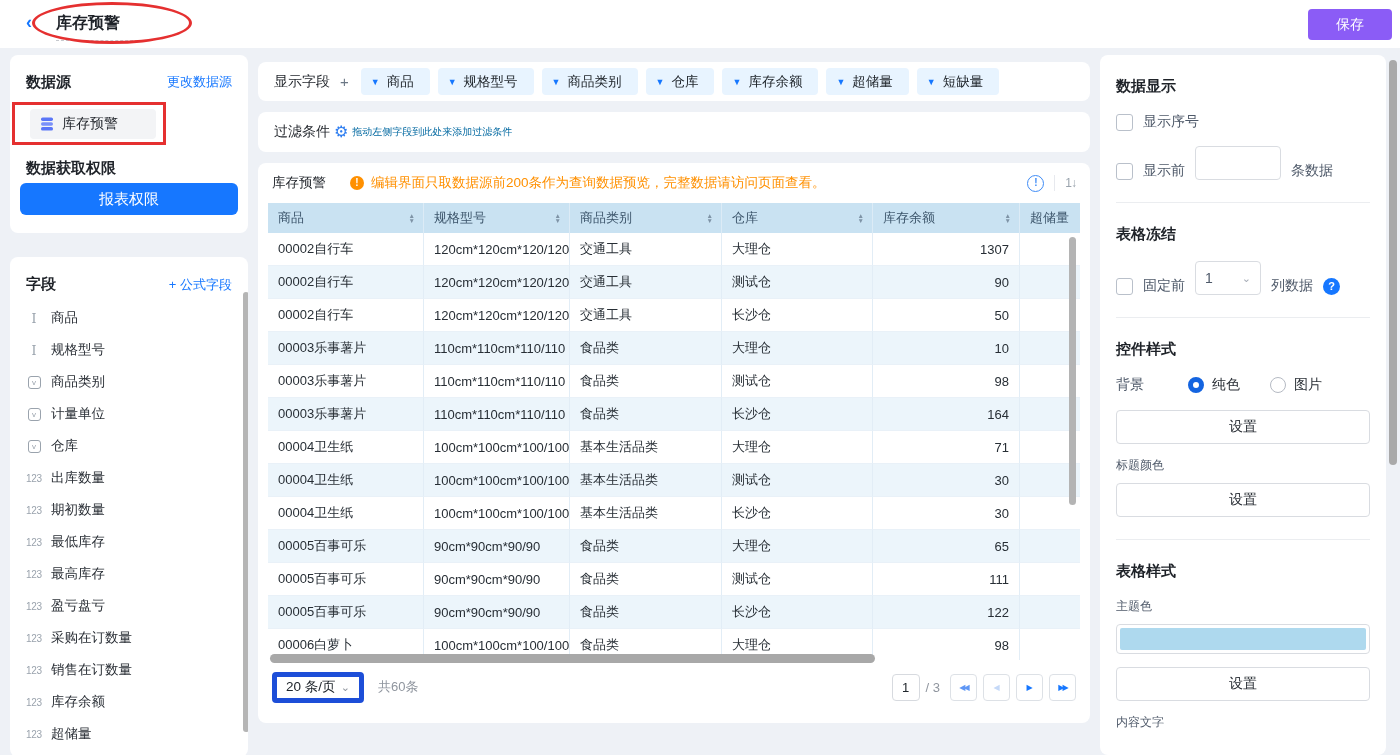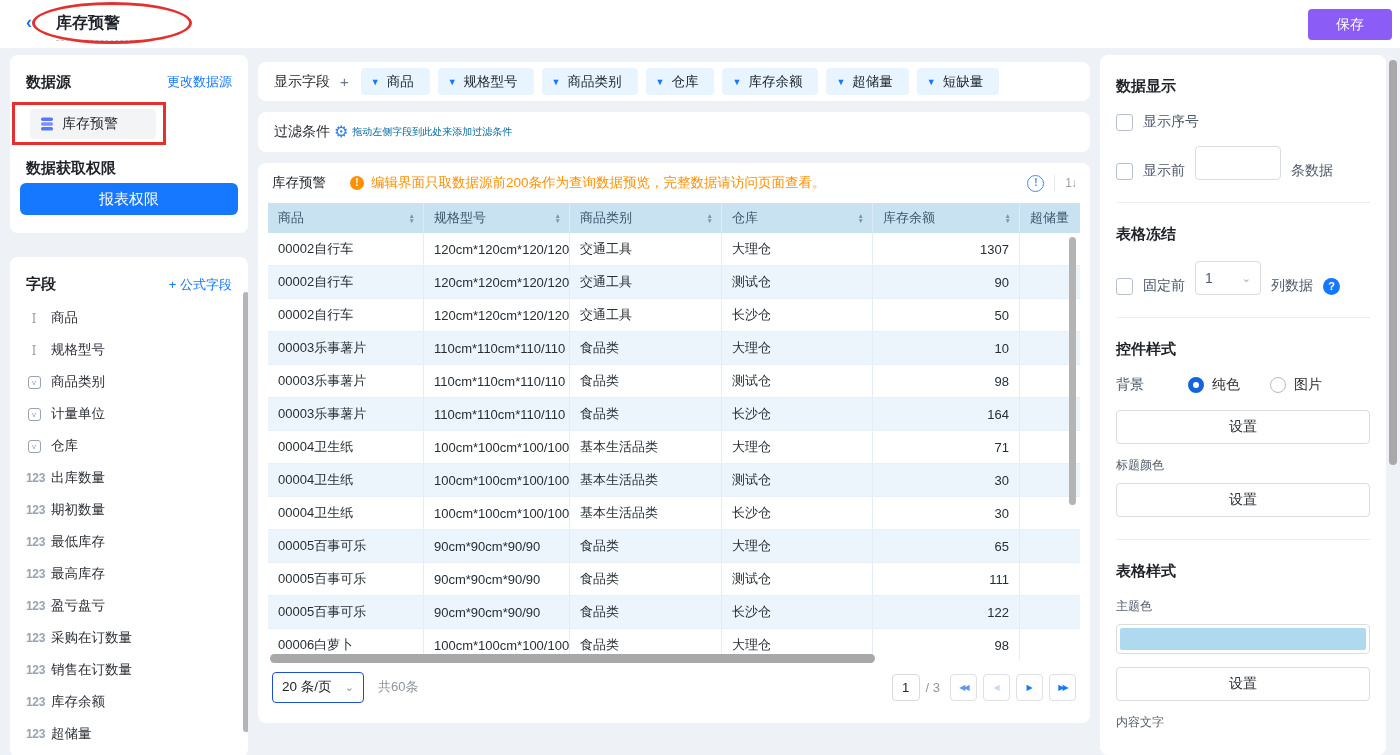--- a/index.html
+++ b/index.html
@@ -28,21 +28,21 @@
   .perm-title{position:absolute;left:16px;top:104px;font-size:15px;font-weight:700}
   .perm-btn{position:absolute;left:10px;top:128px;width:218px;height:32px;background:#1677ff;border:none;border-radius:6px;color:#fff;font-size:15px;cursor:pointer}
 
   
   #card-fields{left:10px;top:209px;width:238px;height:500px;overflow:hidden}
   .f-head{display:flex;justify-content:space-between;align-items:center;padding:18px 16px 8px 16px}
   .f-item{display:flex;align-items:center;gap:9px;padding:7px 16px;font-size:13.5px;color:#2a2f36;cursor:grab}
   .fi{width:16px;flex:none;text-align:center;color:#9aa3ad}
   .fi-text{font-family:"DejaVu Serif","Liberation Serif",serif;font-size:12.5px}
   .fi-select{width:13px;height:13px;border:1px solid #9aa3ad;border-radius:3px;font-size:8px;line-height:11px;margin:0 1.5px}
-  .fi-num{font-size:12px;font-weight:700;letter-spacing:-.3px}
+  .fi-num{font-size:10px;font-weight:400;letter-spacing:-.3px}
   .left-scroll{position:absolute;left:233px;top:35px;width:6px;height:440px;background:#b5b5b5;border-radius:3px}
 
   
   #card-tags{left:258px;top:14px;width:832px;height:39px;display:flex;align-items:center;padding:0 16px;gap:8px}
   .df-label{font-size:14px;color:#1f2329;flex:none}
   .df-plus{color:#6b7785;font-size:15px;margin:0 4px 0 2px;cursor:pointer}
   .tag{background:#e8f4ff;border-radius:4px;height:27px;display:flex;align-items:center;gap:7px;padding:0 16px 0 10px;font-size:13.5px;color:#20262c;cursor:pointer;flex:none}
   .tag .caret{color:#1677ff;font-size:9px}
 
   
@@ -68,21 +68,21 @@
   .sorter{display:flex;flex-direction:column;color:#7e93a6}
   .sorter i{font-style:normal;font-size:6.5px;line-height:5.5px}
   .tr{display:grid;grid-template-columns:156px 146px 152px 151px 147px 120px;width:872px;background:#fff;cursor:default}
   .tr.alt{background:#ecf5fb}
   .td{height:33px;display:flex;align-items:center;padding:0 10px;border-right:1px solid #e2edf6;border-bottom:1px solid #e9f1f8;font-size:13px;color:#272e35;overflow:hidden;white-space:nowrap}
   .td.num{justify-content:flex-end}
   .v-scroll{position:absolute;left:811px;top:74px;width:7px;height:268px;background:#b4b4b4;border-radius:4px}
   .h-scroll{position:absolute;left:12px;top:491px;width:605px;height:9px;background:#a8a8a8;border-radius:5px}
 
   .t-foot{position:absolute;left:14px;right:14px;top:508px;height:32px;display:flex;align-items:center}
-  .size-select{width:92px;height:31px;border:1px solid #1d4ed8;border-radius:4px;display:flex;align-items:center;padding:0 9px;font-size:13.5px;color:#20262c;cursor:pointer}
+  .size-select{width:92px;height:31px;border:5px solid #1d4ed8;border-radius:4px;display:flex;align-items:center;padding:0 9px;font-size:13.5px;color:#20262c;cursor:pointer}
   .size-select .chev{margin-left:auto;color:#8f959e;font-size:11px}
   .total-text{color:#8f959e;font-size:13px;margin-left:14px}
   .pager{margin-left:auto;display:flex;align-items:center;gap:6px}
   .page-input{width:28px;height:27px;border:1px solid #d7dadf;border-radius:4px;text-align:center;line-height:25px;font-size:13px;color:#20262c}
   .page-total{color:#8f959e;font-size:13px;margin:0 4px 0 0}
   .pg-btn{width:27px;height:27px;border:1px solid #dde1e6;border-radius:4px;background:#fff;display:flex;align-items:center;justify-content:center;cursor:pointer;font-size:8px}
   .pg-first{color:#5f97f5;letter-spacing:-2px}
   .pg-prev{color:#c5d9f8}
   .pg-next{color:#1677ff}
   .pg-last{color:#1677ff;letter-spacing:-2px}

